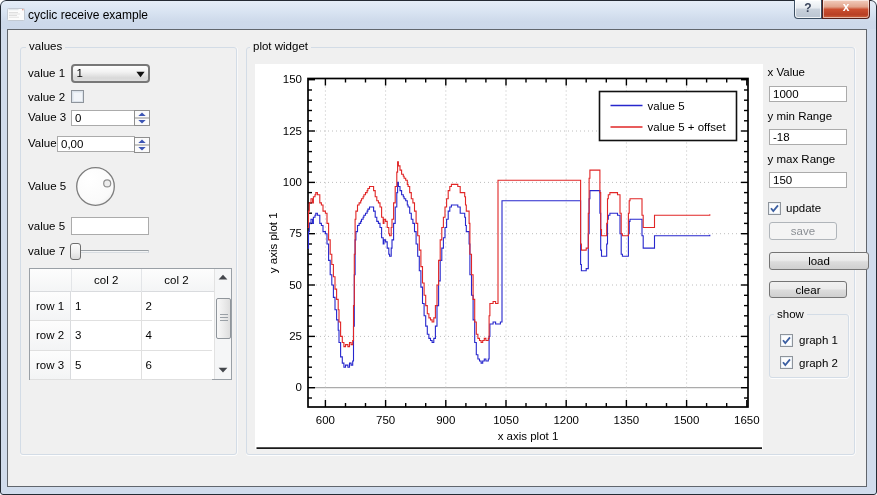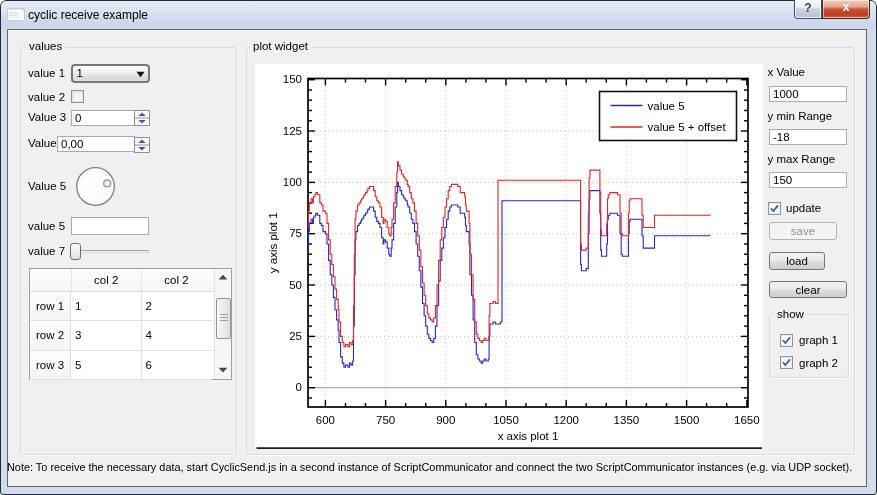--- a/index.html
+++ b/index.html
@@ -280,33 +280,32 @@
   <div class="input" style="left:769px;top:129px;width:78px;height:16px;">-18</div>
   <div class="lbl" style="left:767.5px;top:153px;">y max Range</div>
   <div class="input" style="left:769px;top:172px;width:78px;height:16px;">150</div>
   <div class="cb" style="left:768px;top:201.5px;"><svg width="13" height="13" viewBox="0 0 13 13">
         <rect x="0.5" y="0.5" width="12" height="12" fill="#fdfdfd" stroke="#8e949b"></rect>
         <rect x="1.5" y="1.5" width="10" height="10" fill="none" stroke="#e9eff5"></rect>
         <path d="M3 6.2 L5.3 9 L10 3.4" fill="none" stroke="#3b5fa2" stroke-width="1.8"></path>
       </svg></div>
   <div class="lbl" style="left:786px;top:202px;">update</div>
   <div class="btn btn-dis" style="left:769px;top:222px;width:68px;height:18px;line-height:16px;">save</div>
-  <div class="btn" style="left:769px;top:252px;width:56px;height:17.5px;line-height:16px;">load</div>
+  <div class="btn" style="left:769px;top:252px;width:100px;height:17.5px;line-height:16px;">load</div>
   <div class="btn" style="left:769px;top:280.5px;width:78px;height:17.5px;line-height:16px;">clear</div>
   <div class="groupbox" style="left:769px;top:314px;width:80px;height:64px;"></div>
   <div class="glabel" style="left:774px;top:308px;">show</div>
   <div class="cb" style="left:780px;top:333.5px;"><svg width="13" height="13" viewBox="0 0 13 13">
         <rect x="0.5" y="0.5" width="12" height="12" fill="#fdfdfd" stroke="#8e949b"></rect>
         <rect x="1.5" y="1.5" width="10" height="10" fill="none" stroke="#e9eff5"></rect>
         <path d="M3 6.2 L5.3 9 L10 3.4" fill="none" stroke="#3b5fa2" stroke-width="1.8"></path>
       </svg></div>
   <div class="lbl" style="left:799px;top:334px;">graph 1</div>
   <div class="cb" style="left:780px;top:356px;"><svg width="13" height="13" viewBox="0 0 13 13">
         <rect x="0.5" y="0.5" width="12" height="12" fill="#fdfdfd" stroke="#8e949b"></rect>
         <rect x="1.5" y="1.5" width="10" height="10" fill="none" stroke="#e9eff5"></rect>
         <path d="M3 6.2 L5.3 9 L10 3.4" fill="none" stroke="#3b5fa2" stroke-width="1.8"></path>
       </svg></div>
   <div class="lbl" style="left:799px;top:356.5px;">graph 2</div>
 
-  <div class="lbl" style="left:7px;top:461px;font-size:10.9px;">Note: To receive the necessary data, start CyclicSend.js in a second instance of ScriptCommunicator and connect the two ScriptCommunicator instances (e.g. via UDP socket).</div>
 
   <div id="frame"></div>
 </div>
 
 </body></html>

